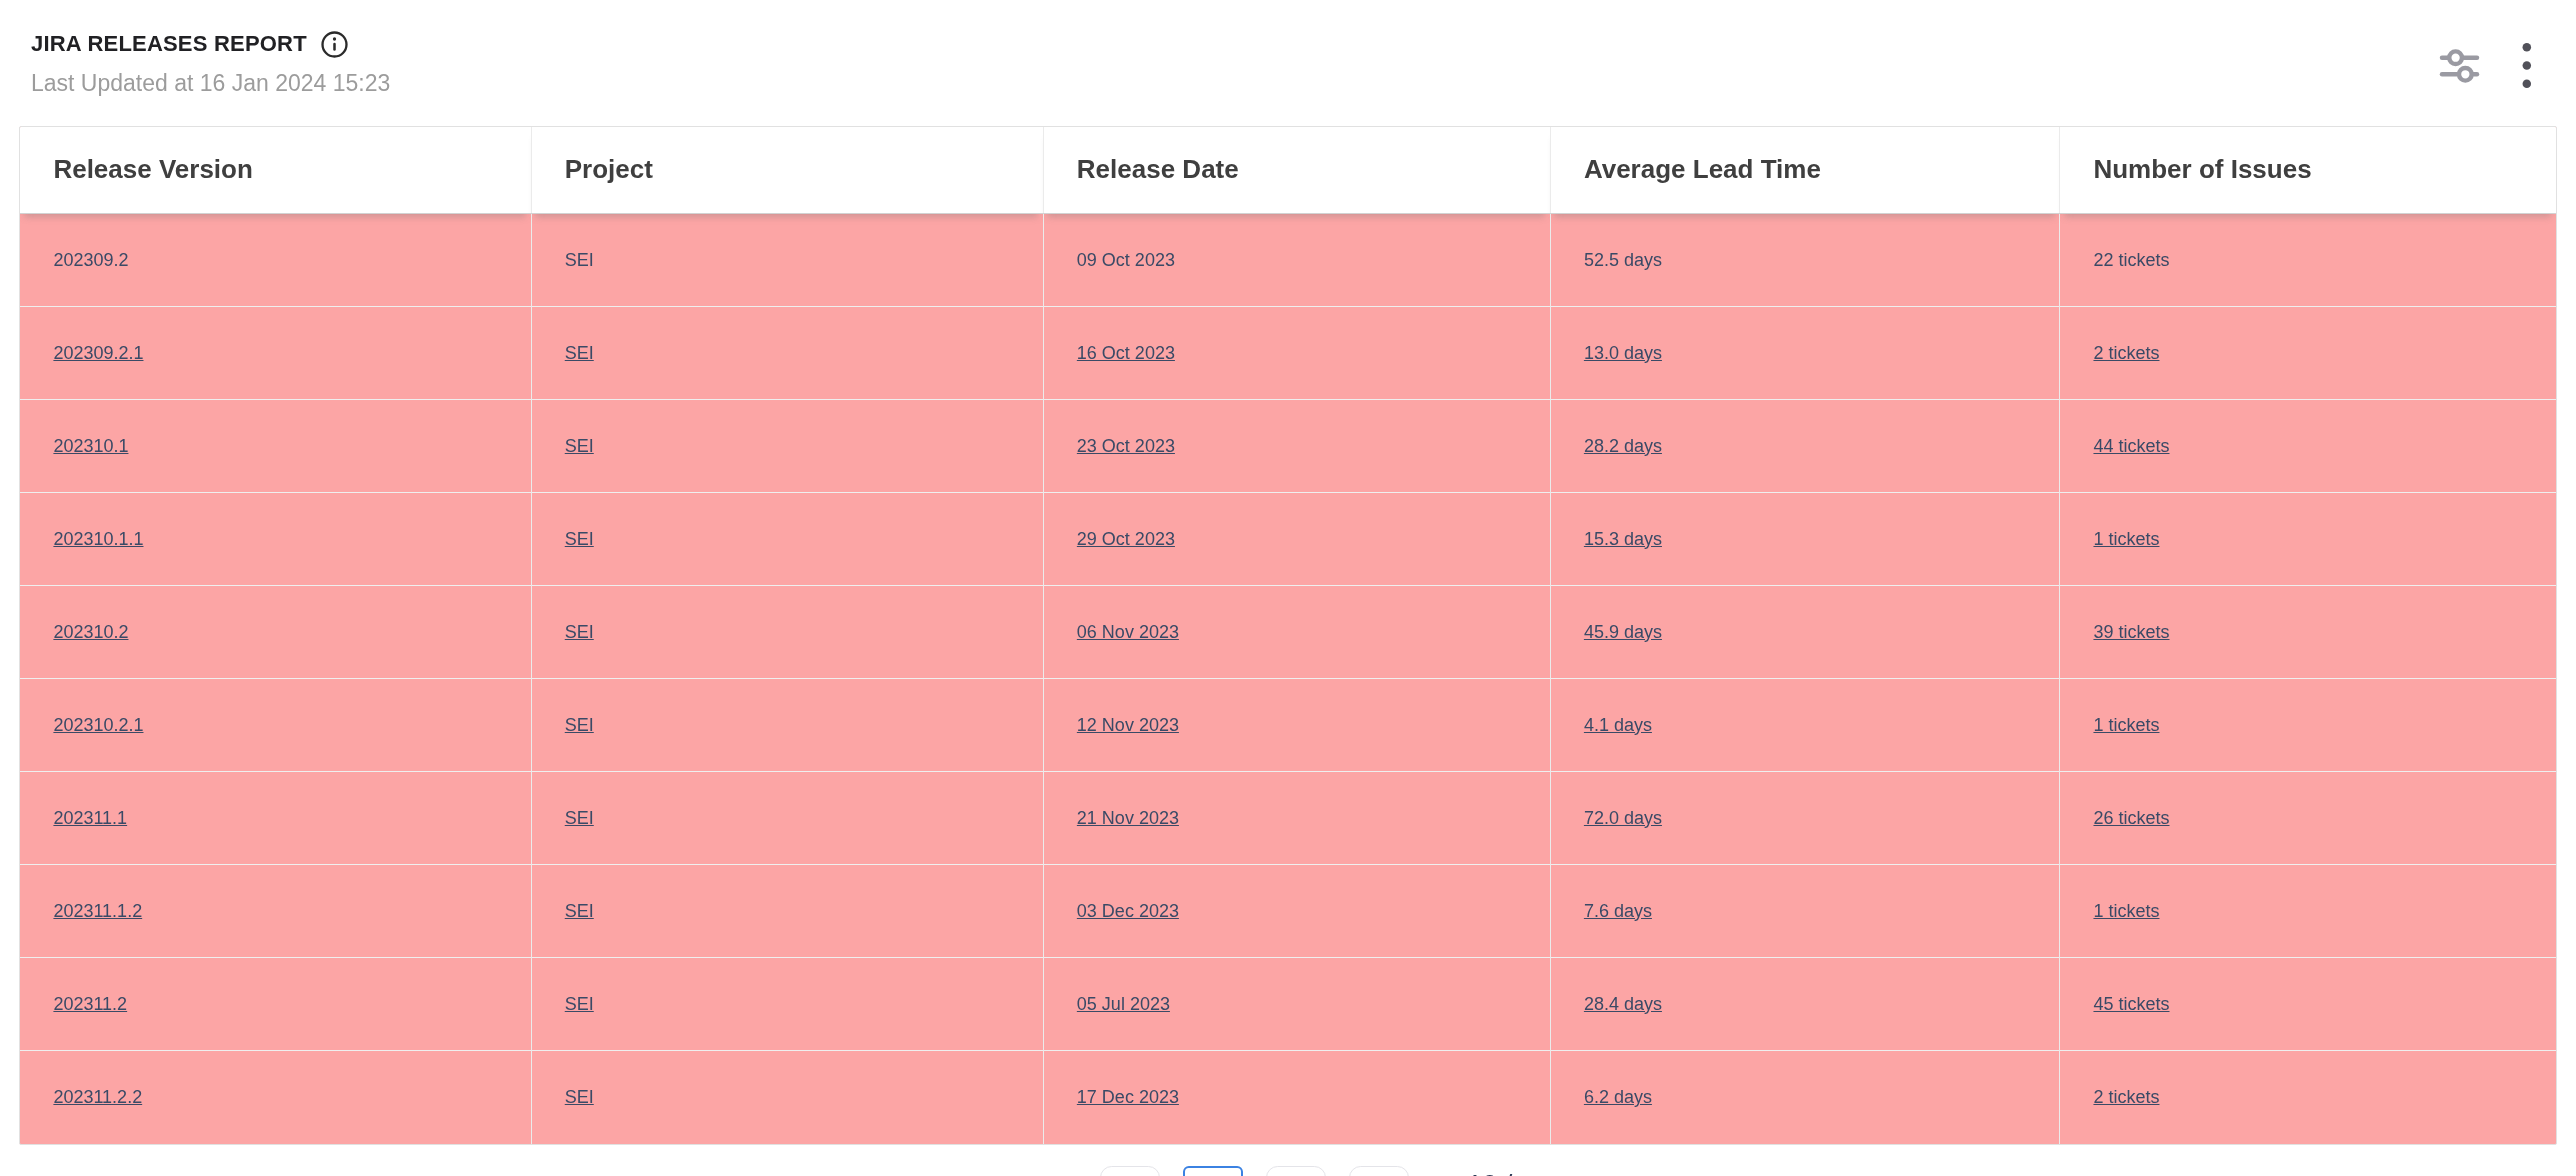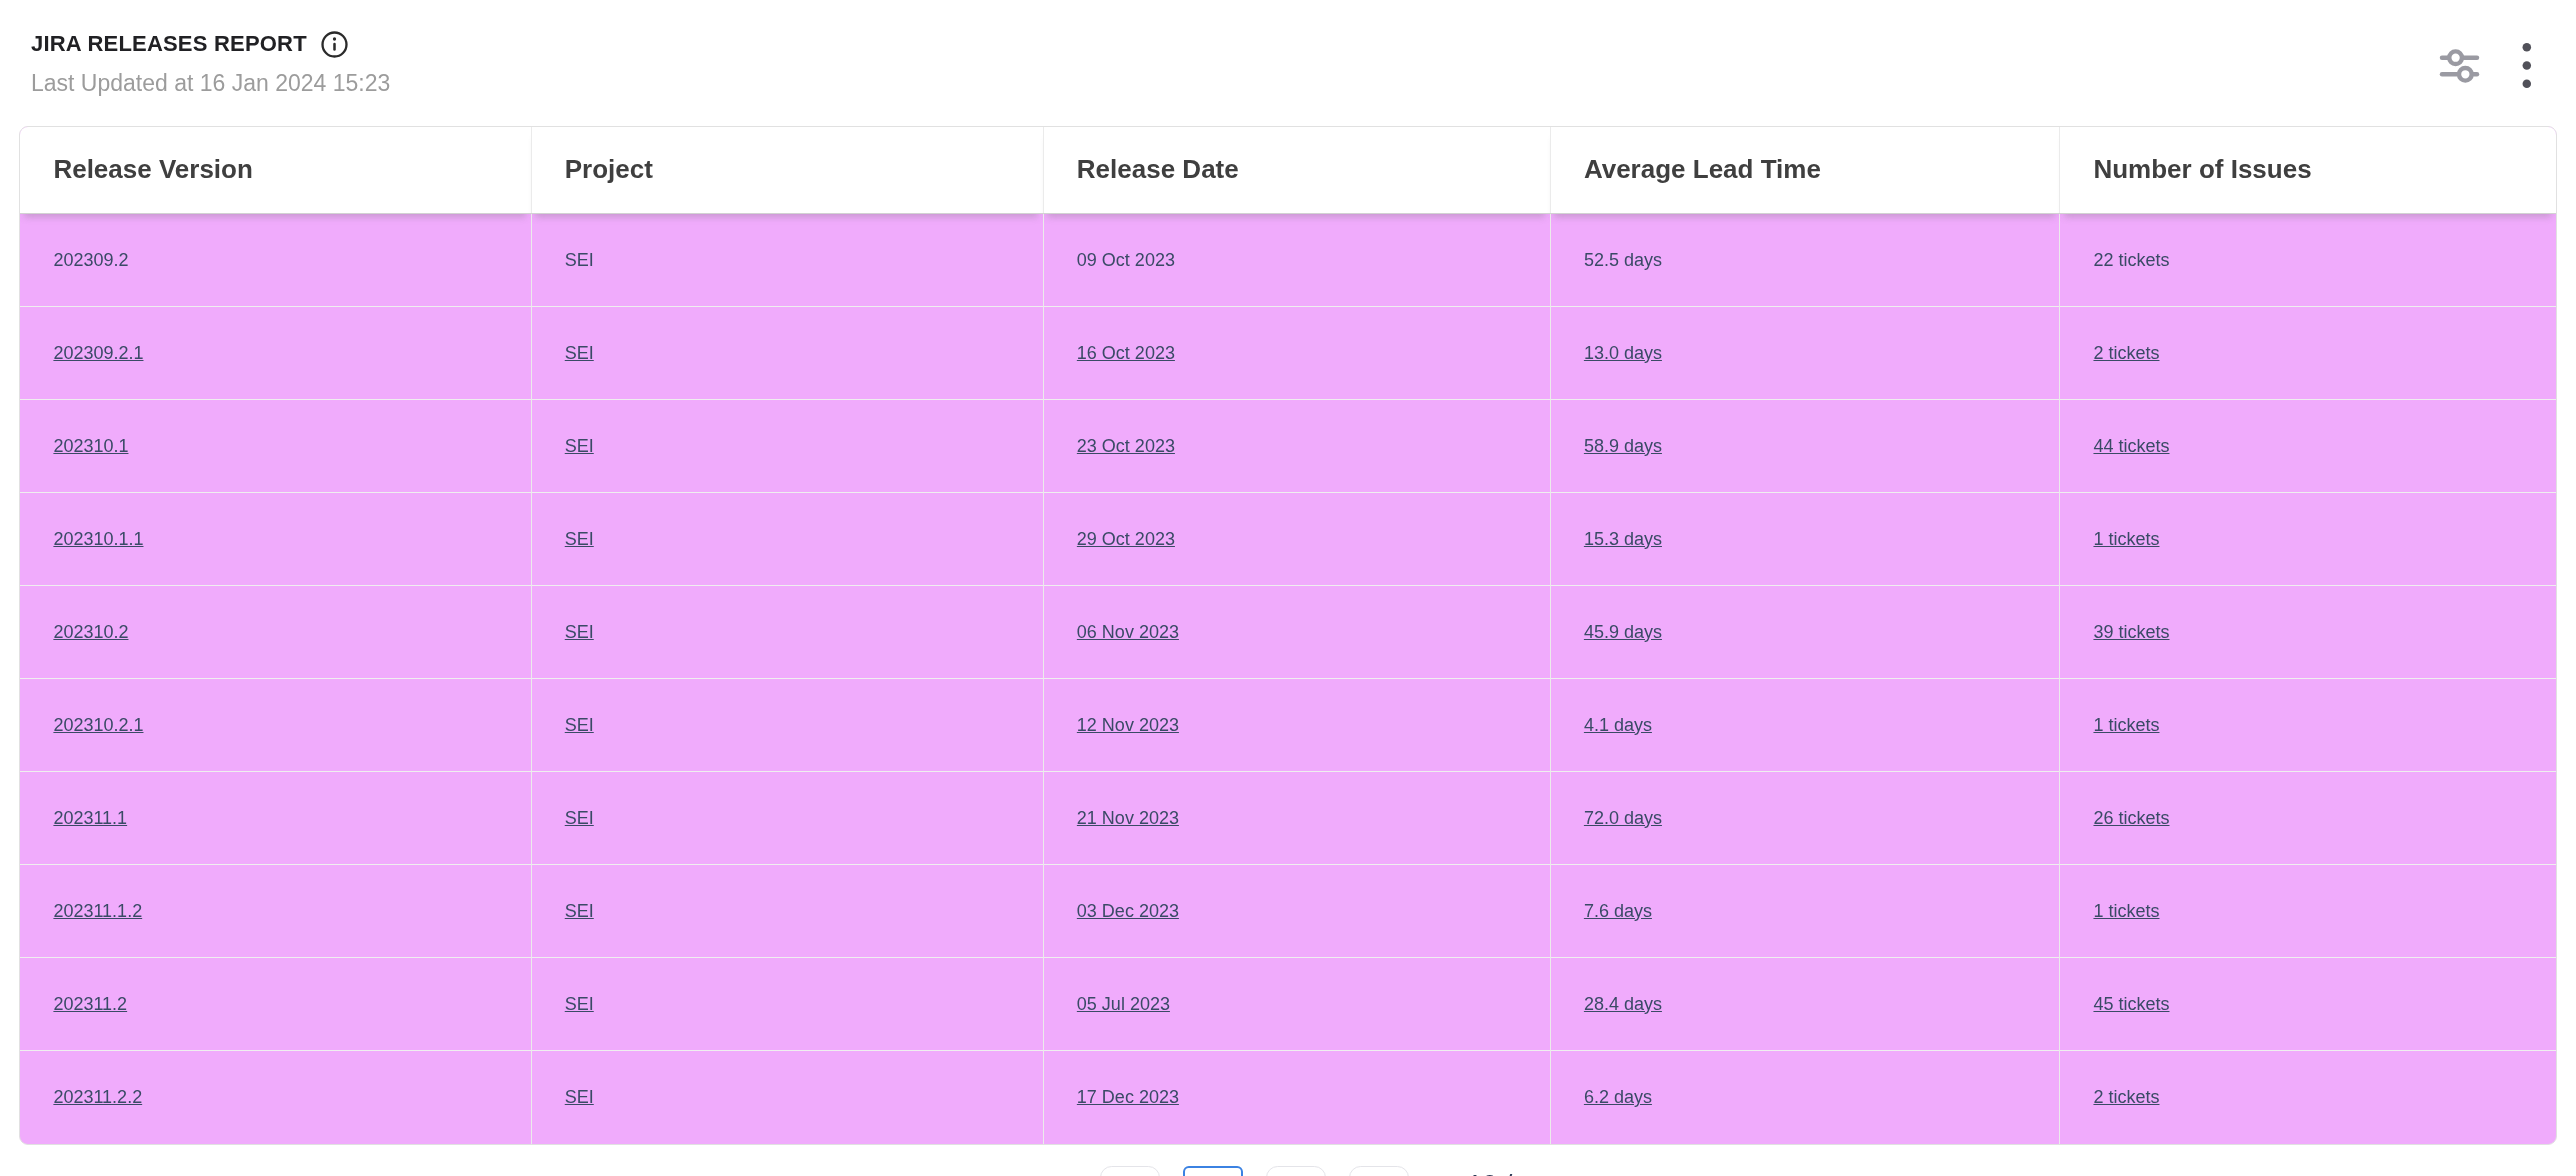--- a/index.html
+++ b/index.html
@@ -23,23 +23,23 @@
   }
   .info-icon { display: inline-flex; margin-top: 1.9px; cursor: pointer; }
   .subtitle { margin-top: 9.7px; font-size: 23px; color: #9c9c9c; }
   .header-actions { display: flex; align-items: center; gap: 41px; padding-top: 13.6px; }
   .icon-btn { display: inline-flex; cursor: pointer; background: none; border: none; padding: 0; }
 
   
   .table-wrap {
     margin: 29px 19.4px 0 19.4px;
     border: 1.9px solid #e1e1e1;
-    border-radius: 9px;
+    border-radius: 2px;
     overflow: hidden;
-    background: #f0abfc;
+    background: #fca5a5;
   }
   table { width: 100%; border-collapse: collapse; table-layout: fixed; }
   col.c1 { width: 20.15%; } col.c2 { width: 20.2%; } col.c3 { width: 20.0%; }
   col.c4 { width: 20.1%; }  col.c5 { width: 19.55%; }
   th {
     height: 87px; text-align: left; vertical-align: middle;
     padding: 0 9.7px 0 33px;
     font-size: 26px; font-weight: 700; color: #3f3f3f;
     background: #fff;
     border-bottom: 1.9px solid #d2d2d2;
@@ -147,21 +147,21 @@
             <td>202309.2.1</td>
             <td>SEI</td>
             <td>16 Oct 2023</td>
             <td>13.0 days</td>
             <td>2 tickets</td>
           </tr>
           <tr>
             <td>202310.1</td>
             <td>SEI</td>
             <td>23 Oct 2023</td>
-            <td>58.9 days</td>
+            <td>28.2 days</td>
             <td>44 tickets</td>
           </tr>
           <tr>
             <td>202310.1.1</td>
             <td>SEI</td>
             <td>29 Oct 2023</td>
             <td>15.3 days</td>
             <td>1 tickets</td>
           </tr>
           <tr>

